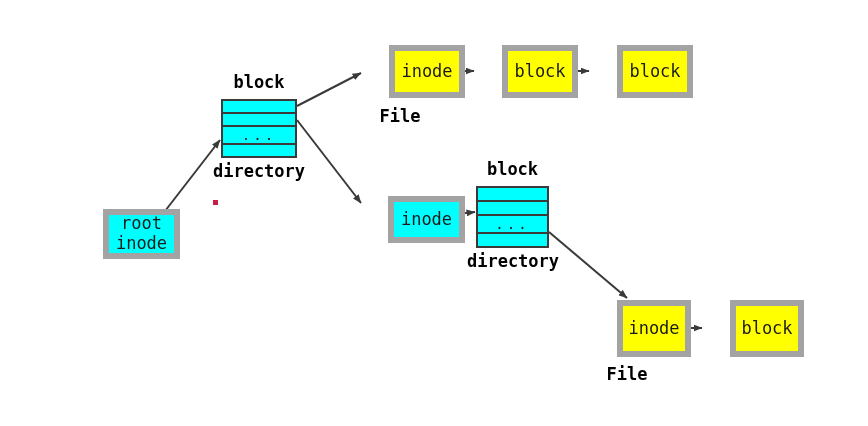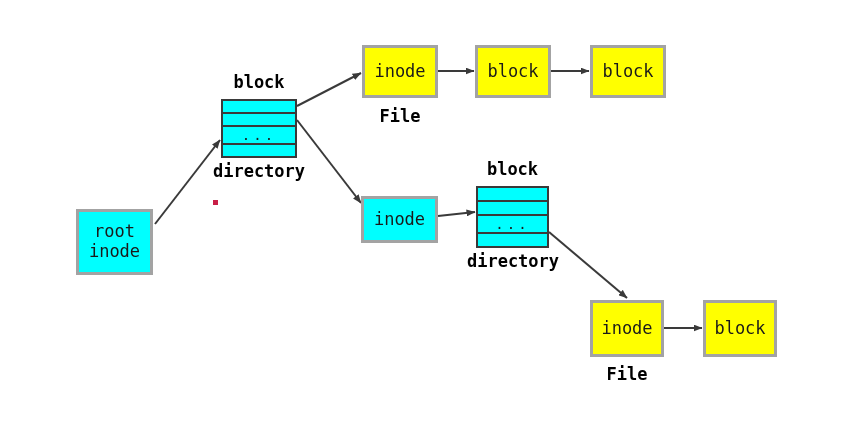--- a/index.html
+++ b/index.html
@@ -21,30 +21,31 @@
     position: absolute;
     left: 0;
     top: 0;
     width: 868px;
     height: 426px;
     pointer-events: none;
   }
   .node {
     position: absolute;
     box-sizing: border-box;
-    border: 3px solid #a3a3a3;
+    border: 6px solid #a3a3a3;
     display: flex;
     flex-direction: column;
     align-items: center;
     justify-content: center;
     font-family: "DejaVu Sans Mono", "Liberation Mono", monospace;
     font-size: 17px;
     color: #1a1a1a;
     line-height: 1.15;
     z-index: 3;
+    margin-left: 27px;
   }
   .node.yellow { background: #ffff00; }
   .node.cyan   { background: #00ffff; }
   .node .line { display: block; }
 
   
   .blocknode {
     position: absolute;
     box-sizing: border-box;
     border: 2px solid #3a3a3a;
@@ -106,21 +107,21 @@
 
     <line x1="551" y1="71" x2="589" y2="71" stroke="#3a3a3a" stroke-width="2" marker-end="url(#arrowhead)"></line>
 
     <line x1="438" y1="216" x2="475" y2="212" stroke="#3a3a3a" stroke-width="2" marker-end="url(#arrowhead)"></line>
 
     <line x1="549" y1="232" x2="627" y2="298" stroke="#3a3a3a" stroke-width="2" marker-end="url(#arrowhead)"></line>
 
     <line x1="664" y1="328" x2="702" y2="328" stroke="#3a3a3a" stroke-width="2" marker-end="url(#arrowhead)"></line>
   </svg>
 
-  <div class="node cyan" style="left:76px; top:209px; width:77px; height:66px;">
+  <div class="node cyan" style="left:76px; top:209px; width:77px; height:50px;">
     <span class="line">root</span>
     <span class="line">inode</span>
   </div>
 
   <div class="blocknode" style="left:221px; top:99px; width:76px; height:59px;">
     <div class="row"></div>
     <div class="row"></div>
     <div class="row">...</div>
     <div class="row"></div>
   </div>

